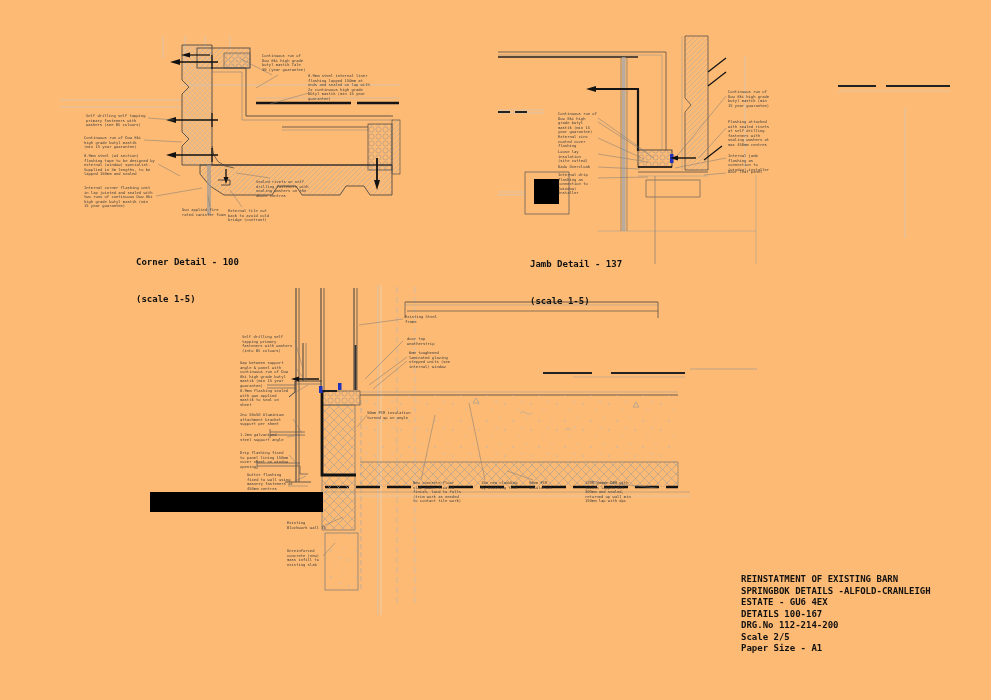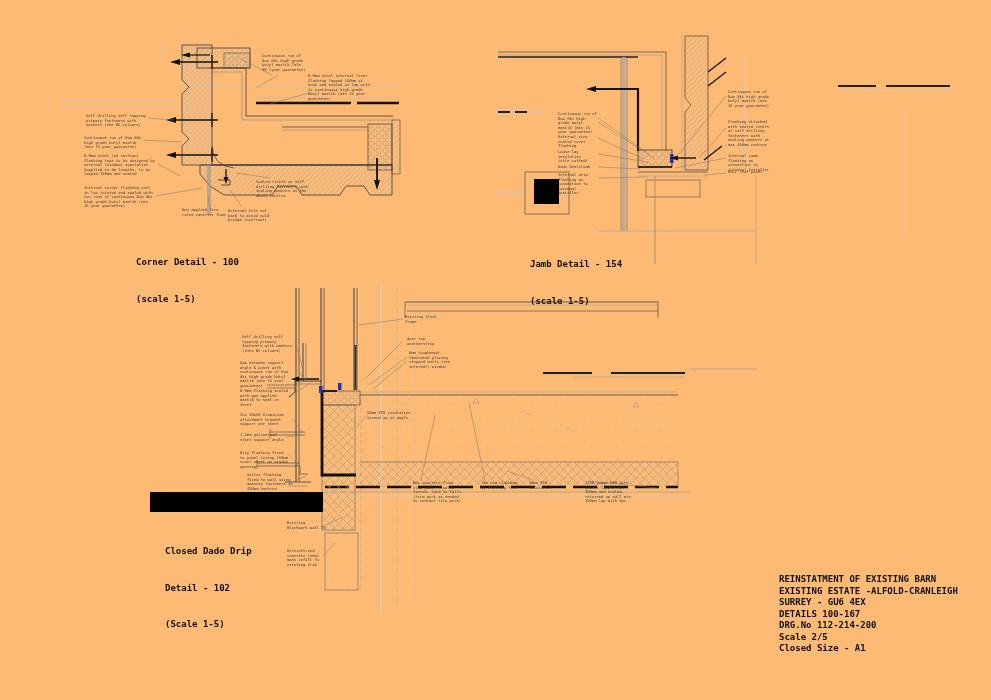--- a/index.html
+++ b/index.html
@@ -3,21 +3,21 @@
 <meta charset="utf-8">
 <style>
   html,body{margin:0;padding:0;background:#ffffff;}
   .sheet{position:relative;width:991px;height:700px;background:#fdba74;overflow:hidden;
          font-family:"DejaVu Sans Mono",monospace;padding-left:36px;}
   .detail{position:absolute;}
   .detail svg{position:absolute;left:0;top:0;}
   .anno{position:absolute;font:3.8px/1.2 "DejaVu Sans Mono",monospace;color:#3d3d3d;z-index:3;}
   .dtitle{position:absolute;font:bold 9px/1.35 "DejaVu Sans Mono",monospace;color:#111;white-space:pre;z-index:3;}
   .tblock{position:absolute;left:741px;top:574px;z-index:3;}
-  .tblock div{font:bold 9px/11.5px "DejaVu Sans Mono",monospace;color:#111;white-space:pre;margin-left:38px;}
+  .tblock div{font:bold 9px/11.5px "DejaVu Sans Mono",monospace;color:#111;white-space:pre;}
 </style>
 </head>
 <body>
 
 <div class="sheet">
 
   <svg width="0" height="0" style="position:absolute" aria-hidden="true">
     <defs>
       <pattern id="hatch" width="5" height="5" patternUnits="userSpaceOnUse">
           <path d="M0,5 L5,0" stroke="#a9a9a9" stroke-width="0.5"></path>
@@ -173,21 +173,21 @@
     <div class="anno" style="left:60px;top:84px;width:40px;">Continuous run of Dow 8ki high grade butyl mastik (min 15 year guarantee)</div>
     <div class="anno" style="left:60px;top:107px;width:38px;">External zinc coated cover flashing</div>
     <div class="anno" style="left:60px;top:122px;width:34px;">Loose lay insulation (site cutted)</div>
     <div class="anno" style="left:60px;top:137px;width:34px;">Dado Overcloak</div>
     <div class="anno" style="left:60px;top:145px;width:40px;">Internal drip flashing as connection to (window) installer</div>
     <div class="anno" style="left:230px;top:62px;width:42px;">Continuous run of Dow 8ki high grade butyl mastik (min 15 year guarantee)</div>
     <div class="anno" style="left:230px;top:92px;width:44px;">Flashing attached with sealed rivets at self drilling fasteners with sealing washers at max 450mm centres</div>
     <div class="anno" style="left:230px;top:126px;width:42px;">Internal jamb flashing as connection to (window) installer</div>
     <div class="anno" style="left:230px;top:142px;width:36px;">Door leaf panel</div>
     <div class="dtitle" style="left:32px;top:206px;">
-      <div>Jamb Detail - 154</div>
+      <div>Jamb Detail - 137</div>
       <div>(scale 1-5)</div>
     </div>
   </div>
 
   <div class="detail" style="left:145px;top:285px;width:640px;height:330px;">
     <svg width="640" height="330" viewBox="0 0 640 330">
       <g>
         <line x1="233" y1="0" x2="233" y2="330" stroke="#c9c9c9" stroke-width="0.6"></line>
         <line x1="236" y1="0" x2="236" y2="330" stroke="#e0e0e0" stroke-width="0.5"></line>
         <line x1="252" y1="2" x2="252" y2="322" stroke="#b5b5b5" stroke-width="0.6" stroke-dasharray="6,4"></line>
@@ -286,30 +286,25 @@
     <div class="anno" style="left:222px;top:126px;width:46px;">50mm PIR insulation turned up on angle</div>
     <div class="anno" style="left:260px;top:30px;width:42px;">Existing Steel frame</div>
     <div class="anno" style="left:262px;top:52px;width:36px;">door top weatherstrip</div>
     <div class="anno" style="left:264px;top:66px;width:44px;">6mm toughened laminated glazing stepped units (see internal) window</div>
     <div class="anno" style="left:268px;top:196px;width:48px;">New concrete floor slab power floated finish, laid to falls (trim work as needed to contact tile work)</div>
     <div class="anno" style="left:336px;top:196px;width:40px;">15m new cladding by existing tile</div>
     <div class="anno" style="left:384px;top:196px;width:40px;">50mm PIR insulation</div>
     <div class="anno" style="left:440px;top:196px;width:46px;">1200 gauge DPM with joints lapped min 300mm and sealed, returned up wall min 150mm lap with dpc</div>
     <div class="anno" style="left:142px;top:236px;width:40px;">Existing Blockwork wall 75</div>
     <div class="anno" style="left:142px;top:264px;width:42px;">Unreinforced concrete (new) mass infill to existing slab</div>
-    <div class="dtitle" style="left:20px;top:236px;">
-      <div>Closed Dado Drip</div>
-      <div>Detail - 102</div>
-      <div>(Scale 1-5)</div>
-    </div>
   </div>
 
   <div class="tblock">
     <div>REINSTATMENT OF EXISTING BARN</div>
-    <div>EXISTING ESTATE -ALFOLD-CRANLEIGH</div>
-    <div>SURREY - GU6 4EX</div>
+    <div>SPRINGBOK DETAILS -ALFOLD-CRANLEIGH</div>
+    <div>ESTATE - GU6 4EX</div>
     <div>DETAILS 100-167</div>
     <div>DRG.No 112-214-200</div>
     <div>Scale 2/5</div>
-    <div>Closed Size - A1</div>
+    <div>Paper Size - A1</div>
   </div>
 
 </div>
 
 </body></html>

